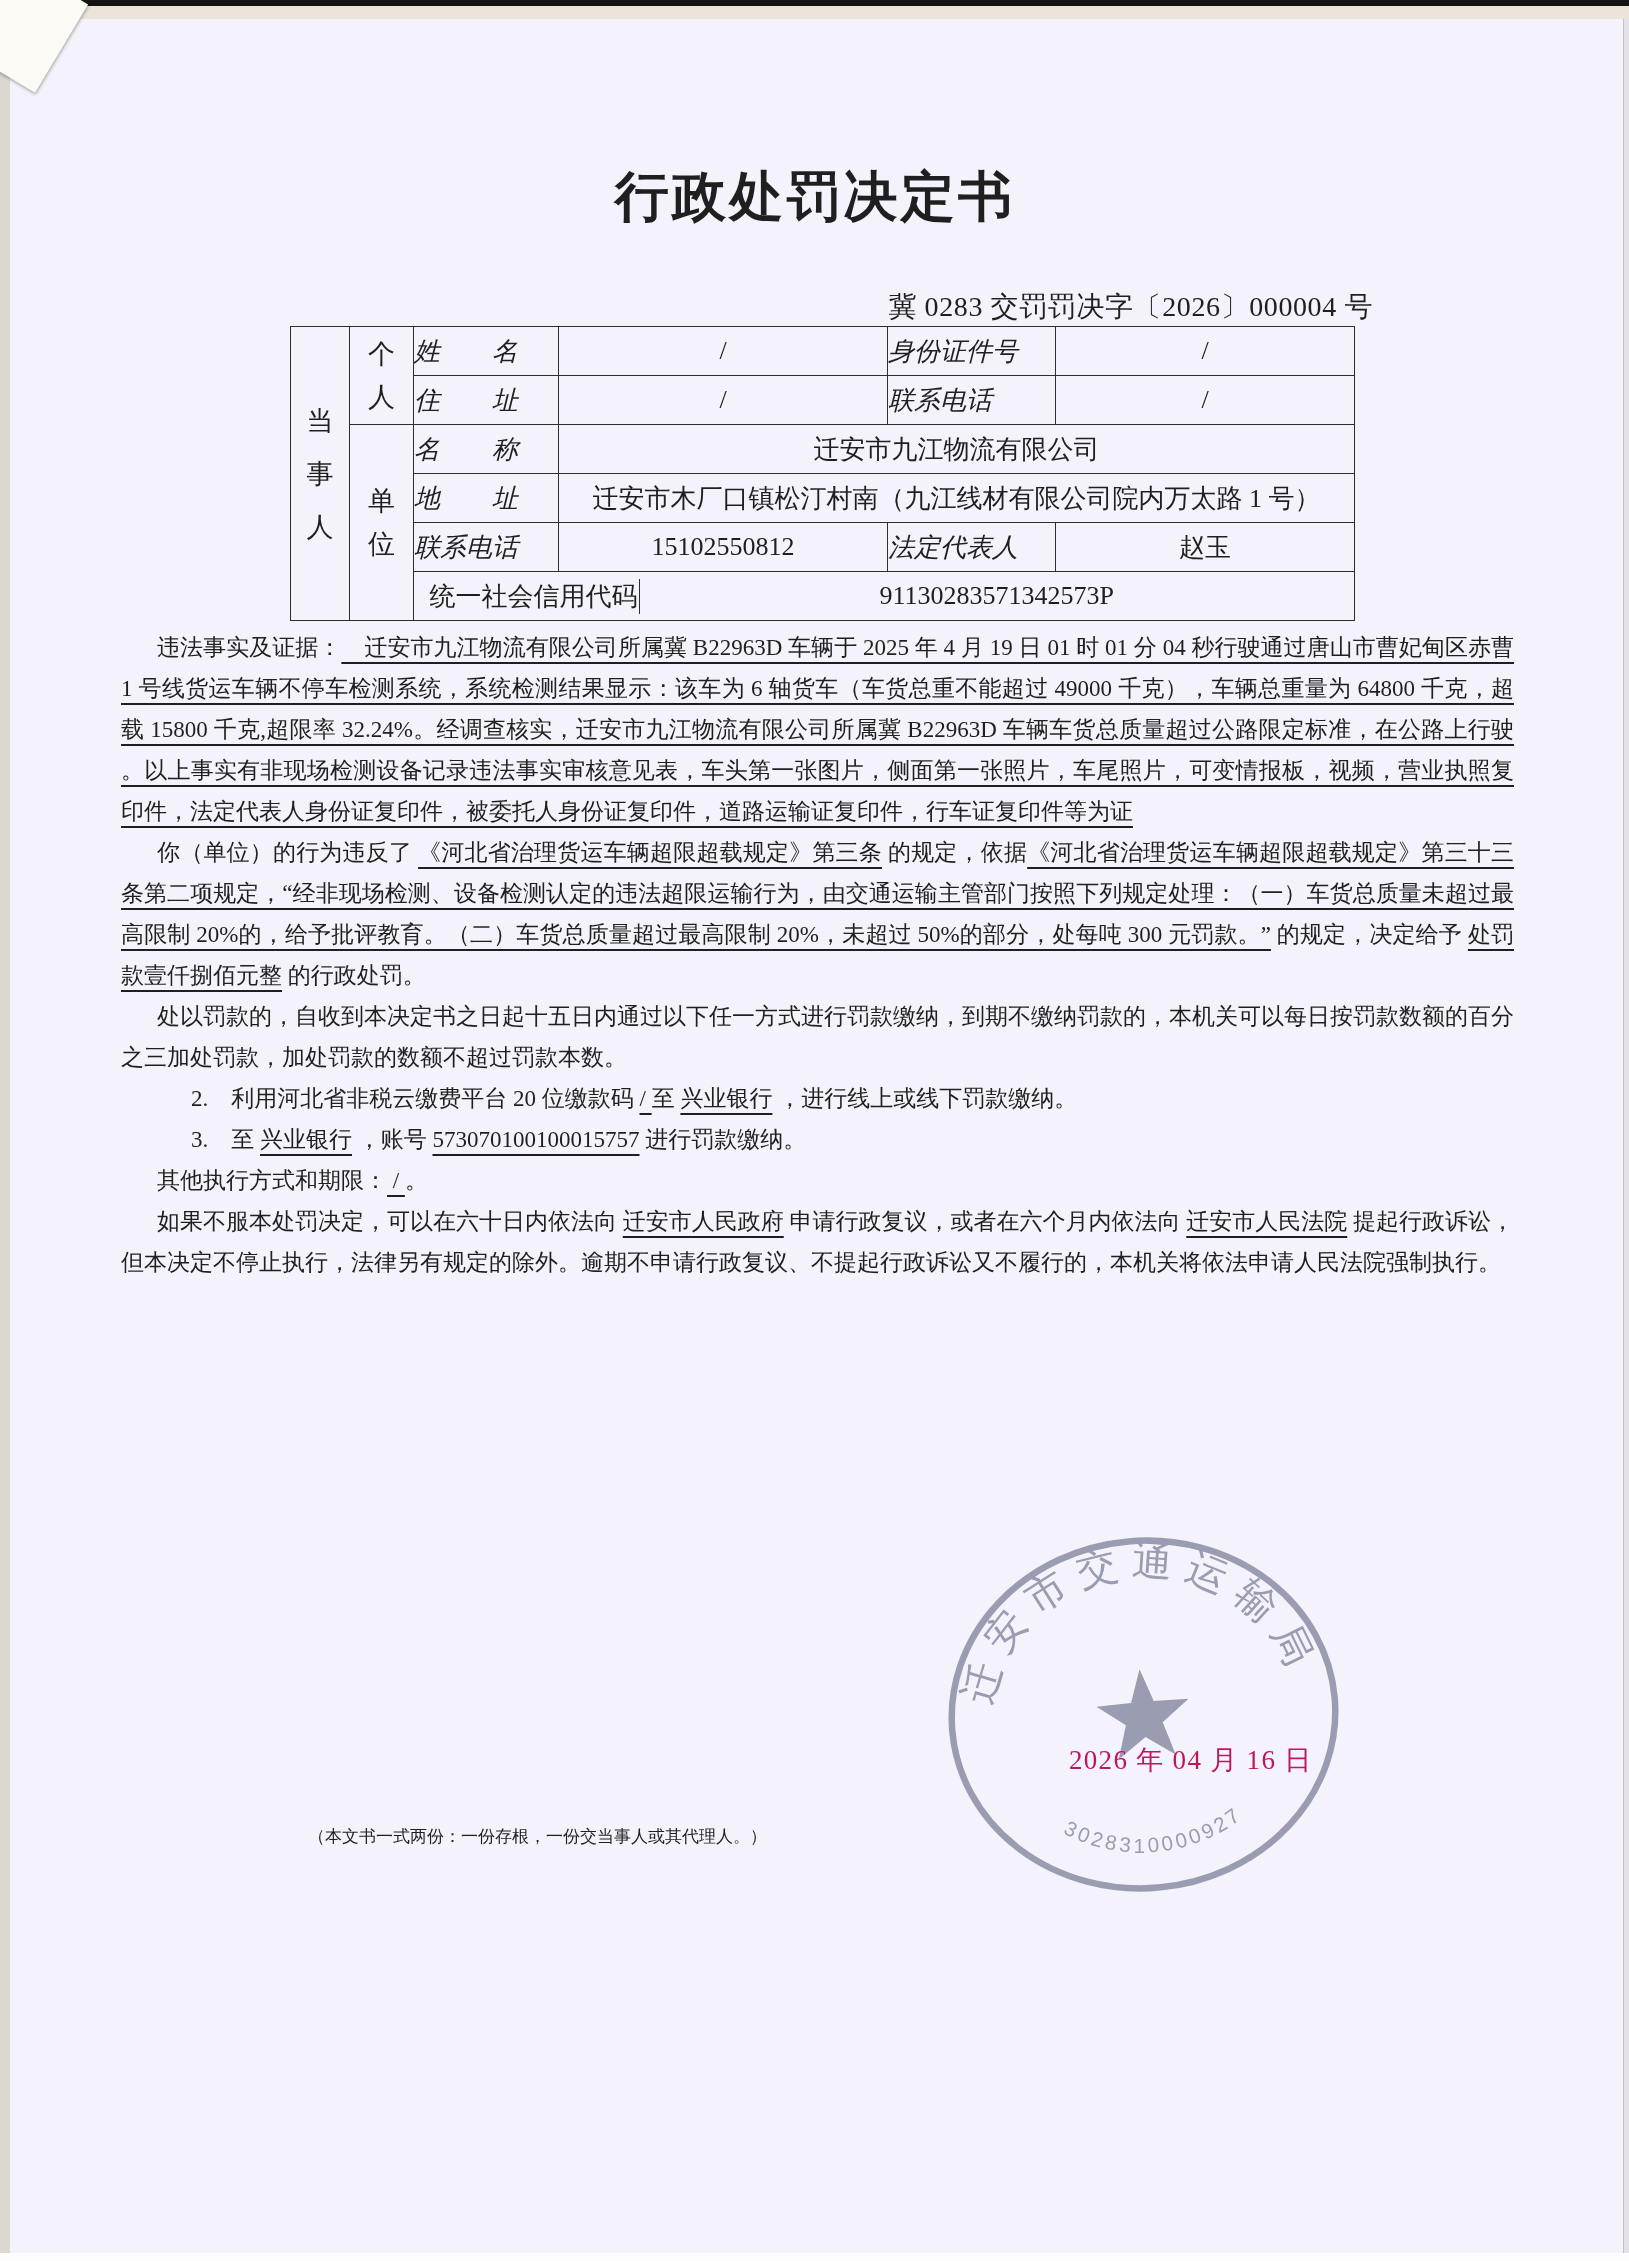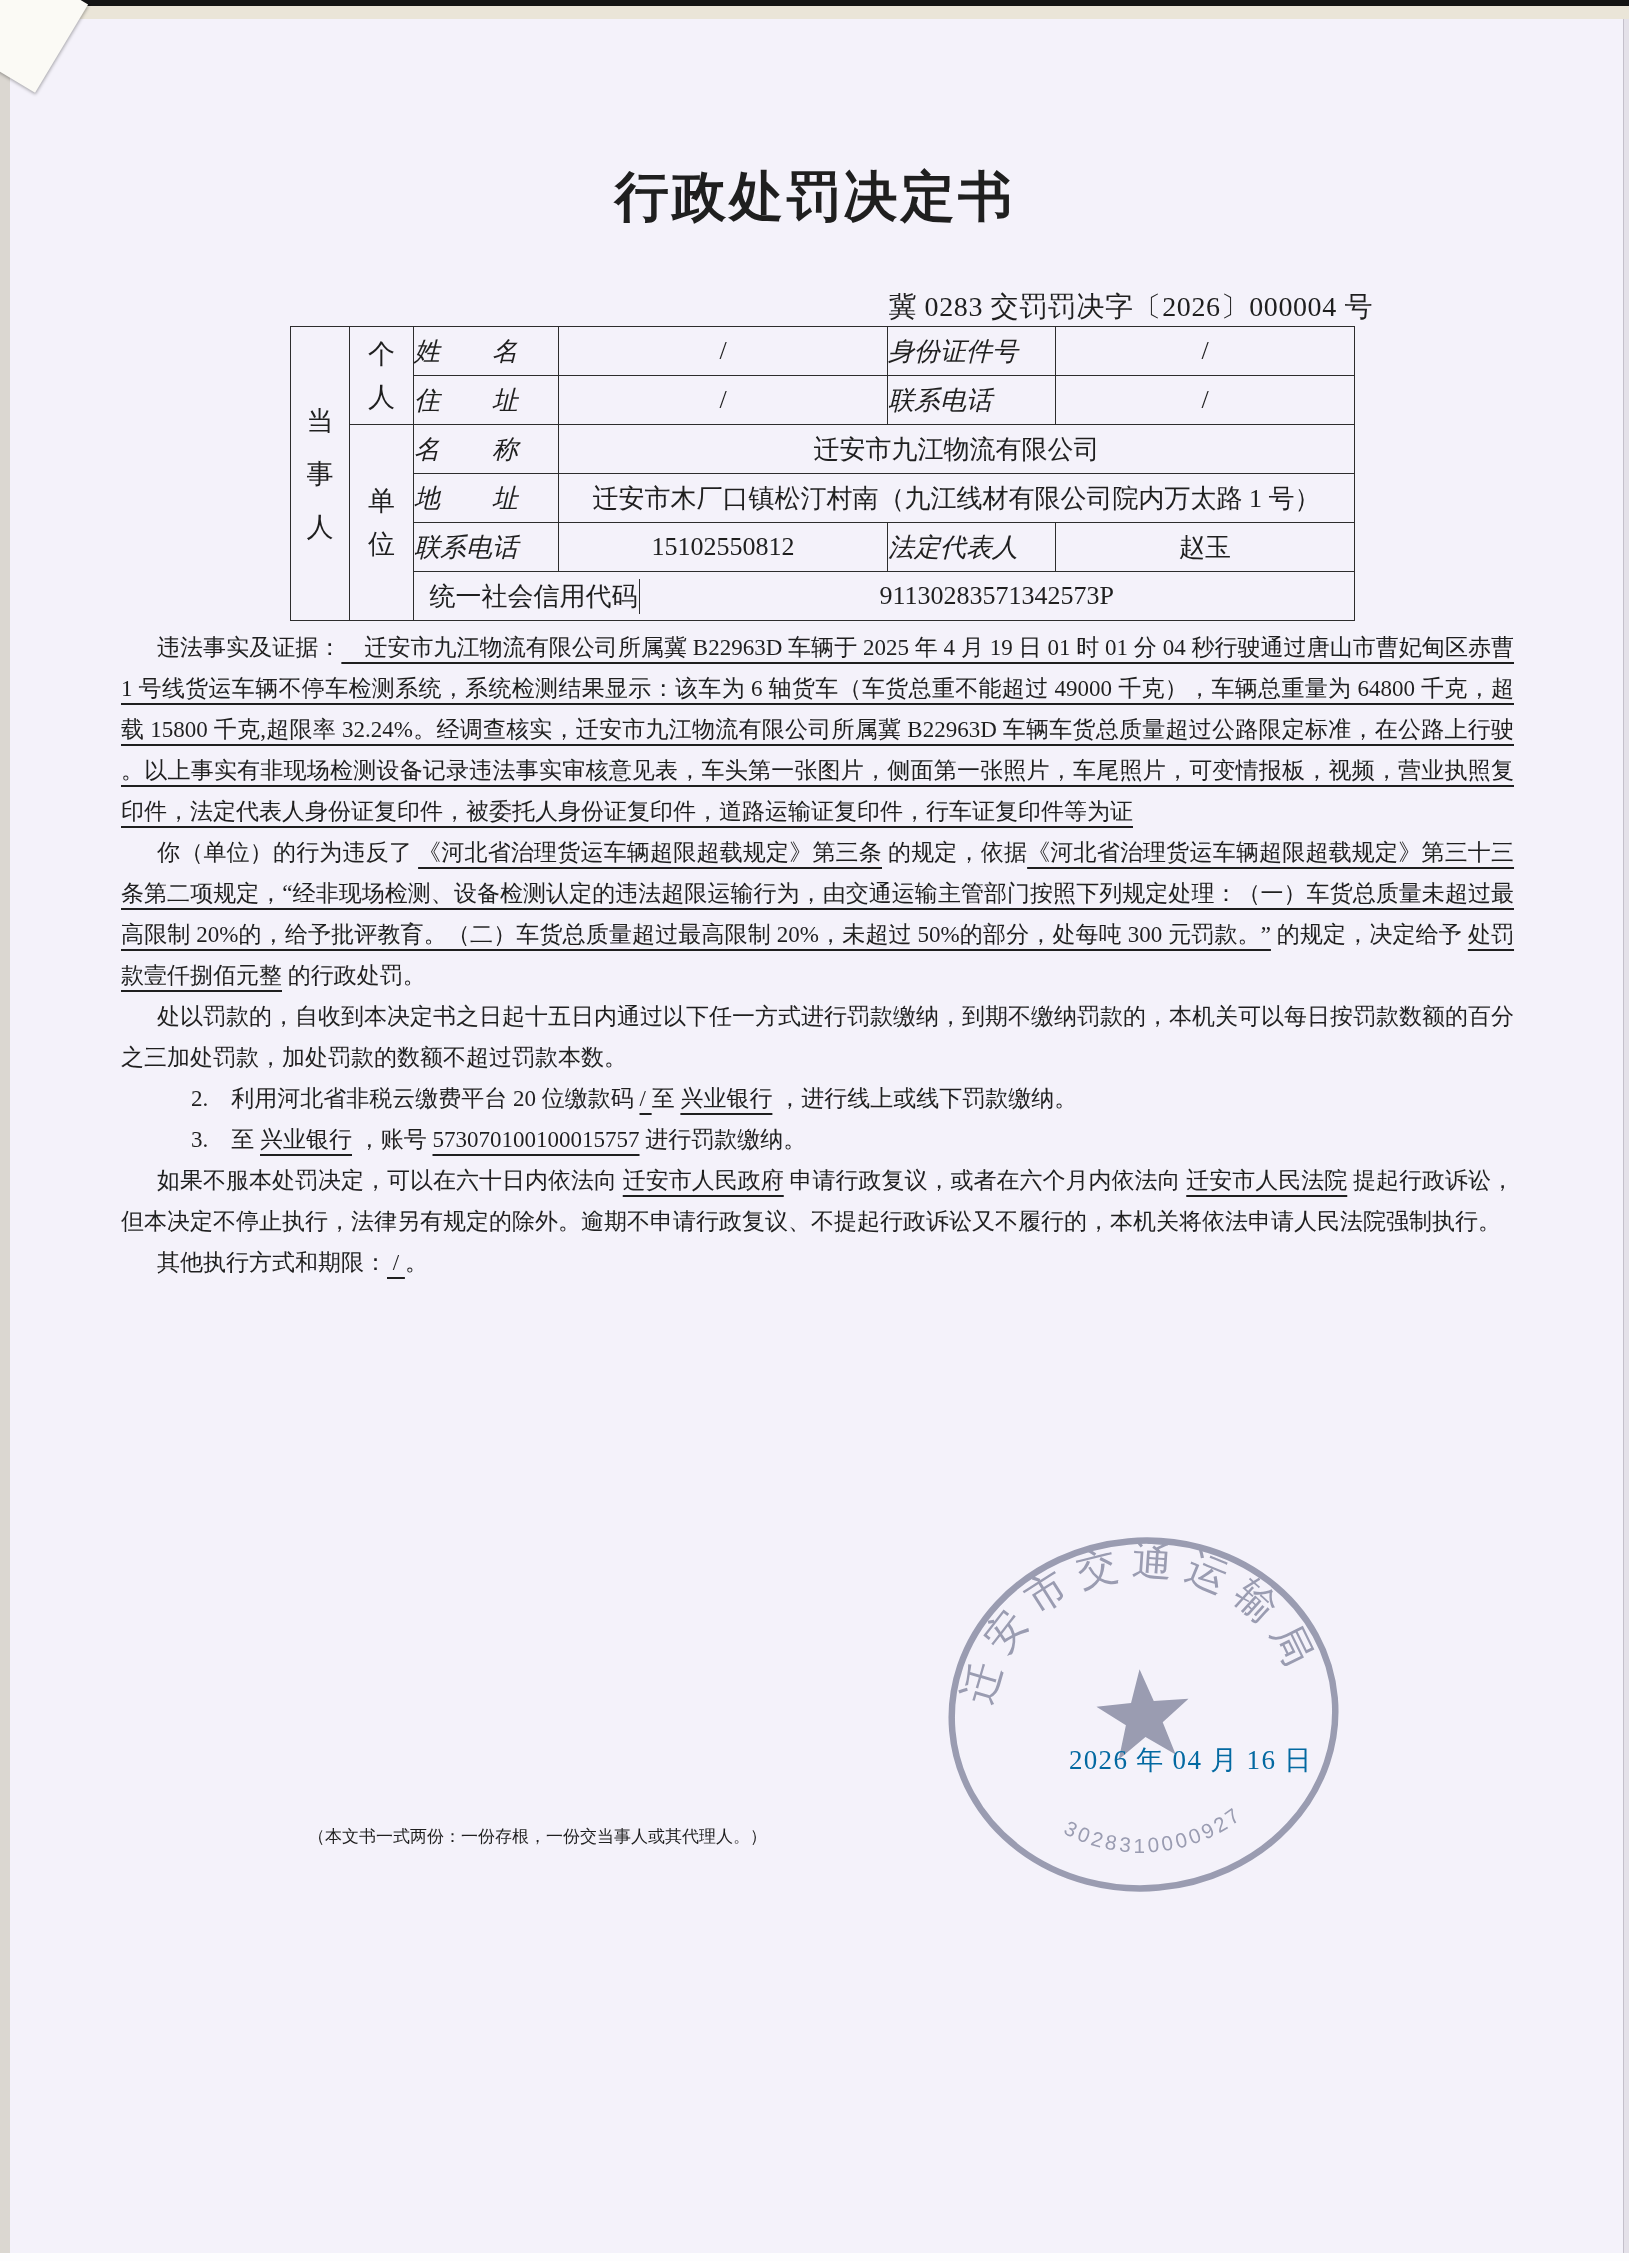--- a/index.html
+++ b/index.html
@@ -48,21 +48,21 @@
   .bodytext {
     position:absolute; left:121px; top:627px; width:1393px;
     font-size:23px; line-height:41px; text-align:justify; z-index:2;
   }
   .para { margin:0; text-indent:36px; }
   .item { margin:0; padding-left:70px; text-indent:0; }
   .u { text-decoration:underline; text-underline-offset:7px; text-decoration-thickness:1.9px; }
 
   .issue-date {
     position:absolute; left:1069px; top:1742px; font-size:27px; letter-spacing:1.3px;
-    color:#0369a1; z-index:4;
+    color:#be185d; z-index:4;
   }
   .footer-note {
     position:absolute; left:308px; top:1825px; font-size:17px; z-index:2;
   }
 
   
   .seal {
     position:absolute; left:936px; top:1520px; width:415px; height:389px;
     z-index:3; opacity:0.78; mix-blend-mode:multiply;
     transform:rotate(-5deg);
@@ -148,22 +148,22 @@
   </tbody>
     </table>
 </div>
 
 <div class="bodytext">
   <p class="para"><span>违法事实及证据：</span><span class="u">　迁安市九江物流有限公司所属冀 B22963D 车辆于 2025 年 4 月 19 日 01 时 01 分 04 秒行驶通过唐山市曹妃甸区赤曹 1 号线货运车辆不停车检测系统，系统检测结果显示：该车为 6 轴货车（车货总重不能超过 49000 千克），车辆总重量为 64800 千克，超载 15800 千克,超限率 32.24%。经调查核实，迁安市九江物流有限公司所属冀 B22963D 车辆车货总质量超过公路限定标准，在公路上行驶 。以上事实有非现场检测设备记录违法事实审核意见表，车头第一张图片，侧面第一张照片，车尾照片，可变情报板，视频，营业执照复印件，法定代表人身份证复印件，被委托人身份证复印件，道路运输证复印件，行车证复印件等为证</span></p>
   <p class="para"><span>你（单位）的行为违反了 </span><span class="u">《河北省治理货运车辆超限超载规定》第三条</span><span> 的规定，依据</span><span class="u">《河北省治理货运车辆超限超载规定》第三十三条第二项规定，“经非现场检测、设备检测认定的违法超限运输行为，由交通运输主管部门按照下列规定处理：（一）车货总质量未超过最高限制 20%的，给予批评教育。（二）车货总质量超过最高限制 20%，未超过 50%的部分，处每吨 300 元罚款。”</span><span> 的规定，决定给予 </span><span class="u">处罚款壹仟捌佰元整</span><span> 的行政处罚。</span></p>
   <p class="para"><span>处以罚款的，自收到本决定书之日起十五日内通过以下任一方式进行罚款缴纳，到期不缴纳罚款的，本机关可以每日按罚款数额的百分之三加处罚款，加处罚款的数额不超过罚款本数。</span></p>
   <p class="item"><span>2.　利用河北省非税云缴费平台 20 位缴款码 </span><span class="u"> / </span><span> 至 </span><span class="u">兴业银行</span><span> ，进行线上或线下罚款缴纳。</span></p>
   <p class="item"><span>3.　至 </span><span class="u">兴业银行</span><span> ，账号 </span><span class="u">573070100100015757</span><span> 进行罚款缴纳。</span></p>
+  <p class="para"><span>其他执行方式和期限：</span><span class="u"> / </span><span>。</span></p>
   <p class="para"><span>如果不服本处罚决定，可以在六十日内依法向 </span><span class="u">迁安市人民政府</span><span> 申请行政复议，或者在六个月内依法向 </span><span class="u">迁安市人民法院</span><span> 提起行政诉讼，但本决定不停止执行，法律另有规定的除外。逾期不申请行政复议、不提起行政诉讼又不履行的，本机关将依法申请人民法院强制执行。</span></p>
-  <p class="para"><span>其他执行方式和期限：</span><span class="u"> / </span><span>。</span></p>
 </div>
 
 <svg class="seal" viewBox="0 0 640 600">
   <defs>
     <path id="sealTopArc" d="M 99 373.5 A 235 215 0 1 1 541 373.5" fill="none"></path>
     <path id="sealBottomArc" d="M 107 392 A 238 218 0 0 0 533 392" fill="none"></path>
   </defs>
   <ellipse cx="320" cy="300" rx="296" ry="268" fill="none" stroke="#868ba0" stroke-width="10"></ellipse>
   <polygon fill="#868ba0" points="320,230 337.6,280.7 391.3,281.8 348.5,314.3 364.1,365.7 320,335 275.9,365.7 291.5,314.3 248.7,281.8 302.4,280.7"></polygon>
   <text font-size="62" letter-spacing="18" fill="#868ba0" font-family="Liberation Serif, serif">

